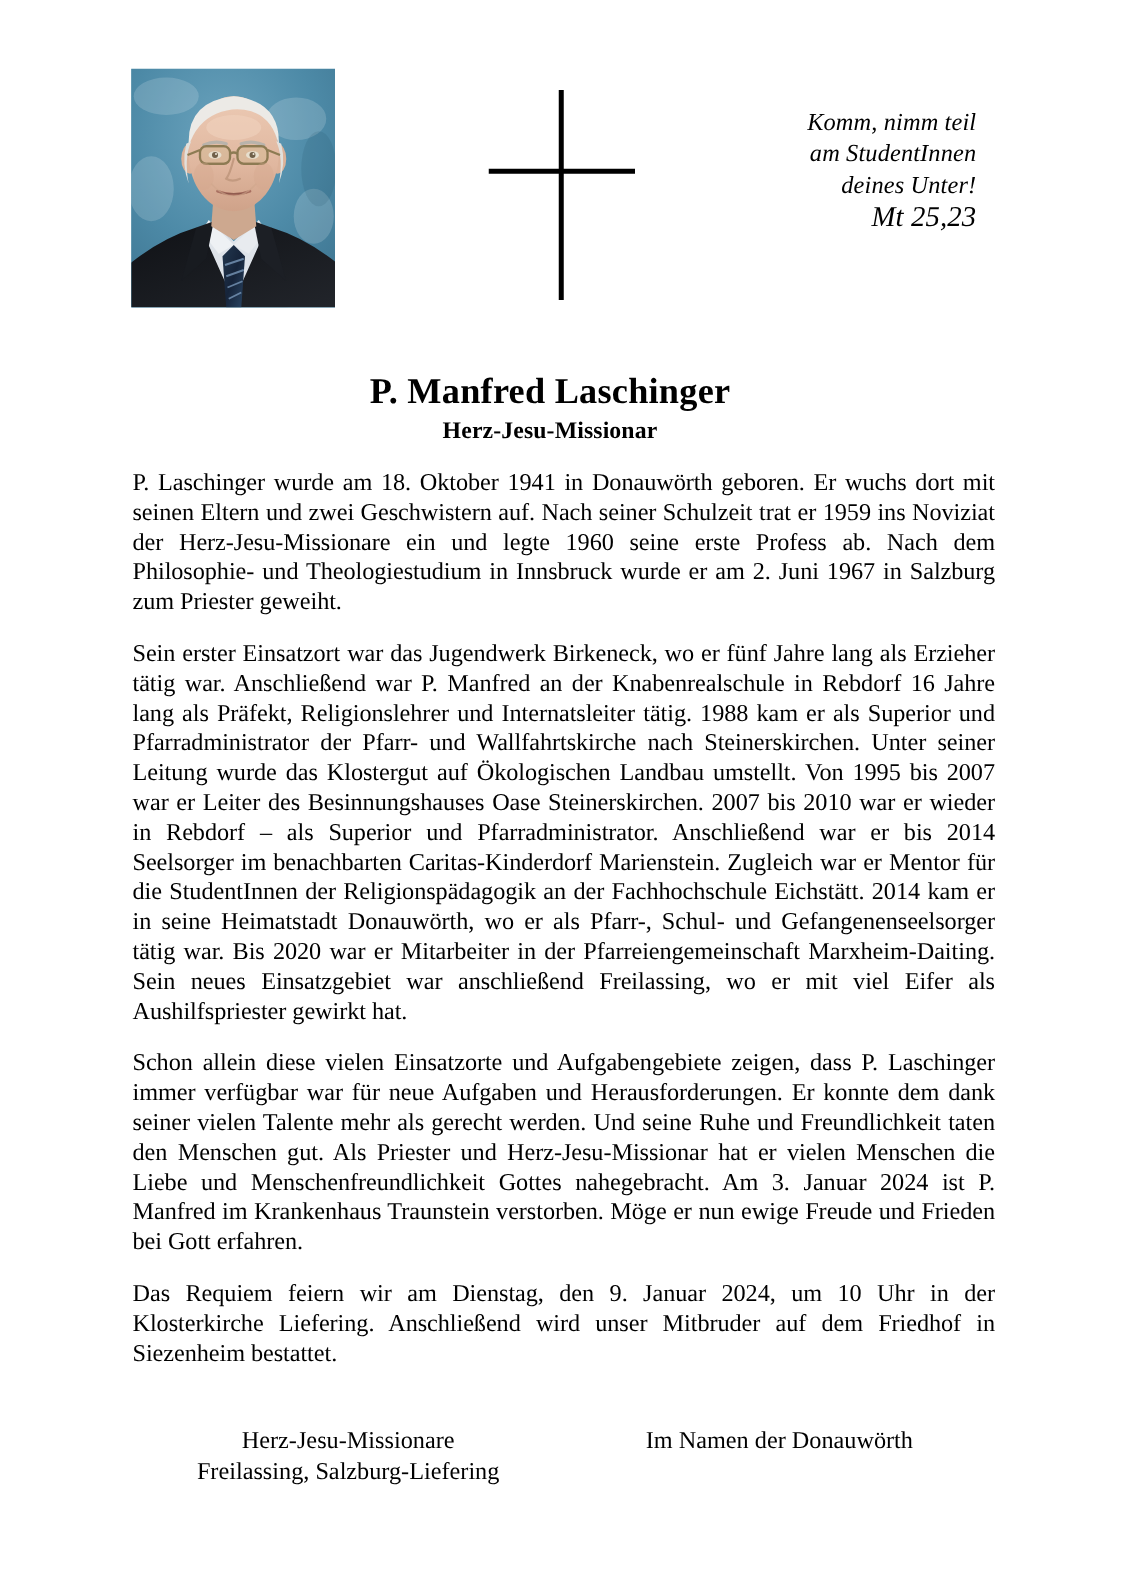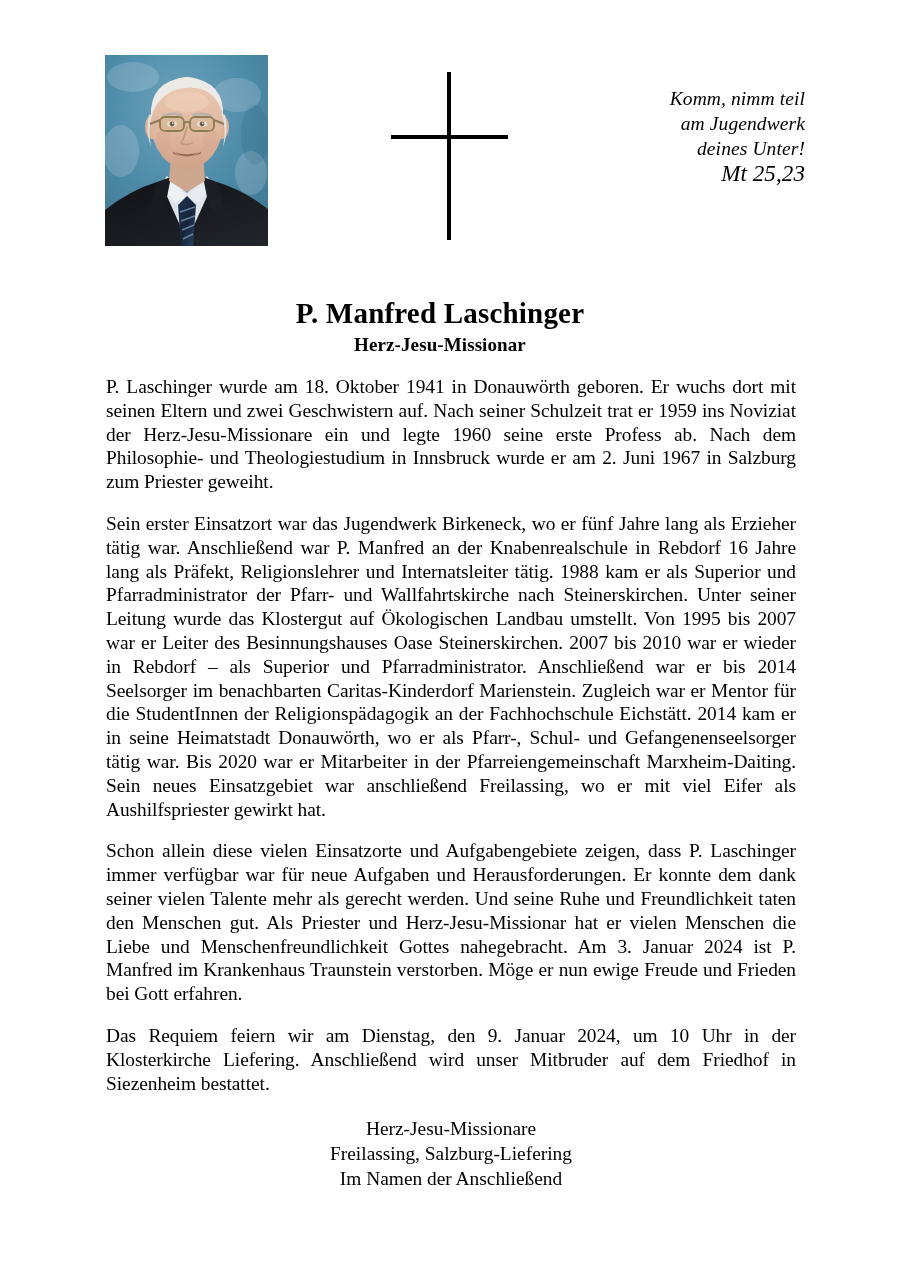--- a/index.html
+++ b/index.html
@@ -67,21 +67,21 @@
     left: 3px;
     top: 63px;
     width: 117px;
     height: 4px;
     background: #000000;
   }
 
   
   .quote {
     position: absolute;
-    right: 95px;
+    right: 119px;
     top: 86px;
     width: 260px;
     text-align: right;
     font-style: italic;
     font-size: 19.5px;
     line-height: 25px;
     letter-spacing: 0.1px;
   }
   .quote .ref {
     display: block;
@@ -127,24 +127,23 @@
     text-justify: inter-word;
     hyphens: manual;
     letter-spacing: -0.05px;
   }
   .body-text p:last-child { margin-bottom: 0; }
 
   
   .signatures {
     position: absolute;
     left: 106px;
-    top: 1116px;
+    top: 1140px;
     width: 690px;
     display: flex;
-    flex-direction: column;
   }
   .sig-col {
     flex: 1 1 50%;
     text-align: center;
     font-size: 19.4px;
     line-height: 25px;
   }
   .sig-col .line { display: block; }
 </style>
 </head>
@@ -255,21 +254,21 @@
       </svg>
     </div>
 
     <div class="cross">
       <span class="bar-v"></span>
       <span class="bar-h"></span>
     </div>
 
     <div class="quote">
       <span>Komm, nimm teil</span><br>
-      <span>am Jugendwerk</span><br>
+      <span>am StudentInnen</span><br>
       <span>deines Unter!</span>
       <span class="ref">Mt 25,23</span>
     </div>
   </div>
 
   <div class="name-block">
     <div class="name">P. Manfred Laschinger</div>
     <div class="role">Herz-Jesu-Missionar</div>
   </div>
 
@@ -279,17 +278,17 @@
     <p>Schon allein diese vielen Einsatzorte und Aufgabengebiete zeigen, dass P. Laschinger immer verfügbar war für neue Aufgaben und Herausforderungen. Er konnte dem dank seiner vielen Talente mehr als gerecht werden. Und seine Ruhe und Freundlichkeit taten den Menschen gut. Als Priester und Herz-Jesu-Missionar hat er vielen Menschen die Liebe und Menschenfreundlichkeit Gottes nahegebracht. Am 3. Januar 2024 ist P. Manfred im Krankenhaus Traunstein verstorben. Möge er nun ewige Freude und Frieden bei Gott erfahren.</p>
     <p>Das Requiem feiern wir am Dienstag, den 9. Januar 2024, um 10 Uhr in der Klosterkirche Liefering. Anschließend wird unser Mitbruder auf dem Friedhof in Siezenheim bestattet.</p>
   </div>
 
   <div class="signatures">
     <div class="sig-col">
       <span class="line">Herz-Jesu-Missionare</span>
       <span class="line">Freilassing, Salzburg-Liefering</span>
     </div>
     <div class="sig-col">
-      <span class="line">Im Namen der Anschließend</span>
+      <span class="line">Im Namen der Donauwörth</span>
     </div>
   </div>
 
 </div>
 
 </body></html>

